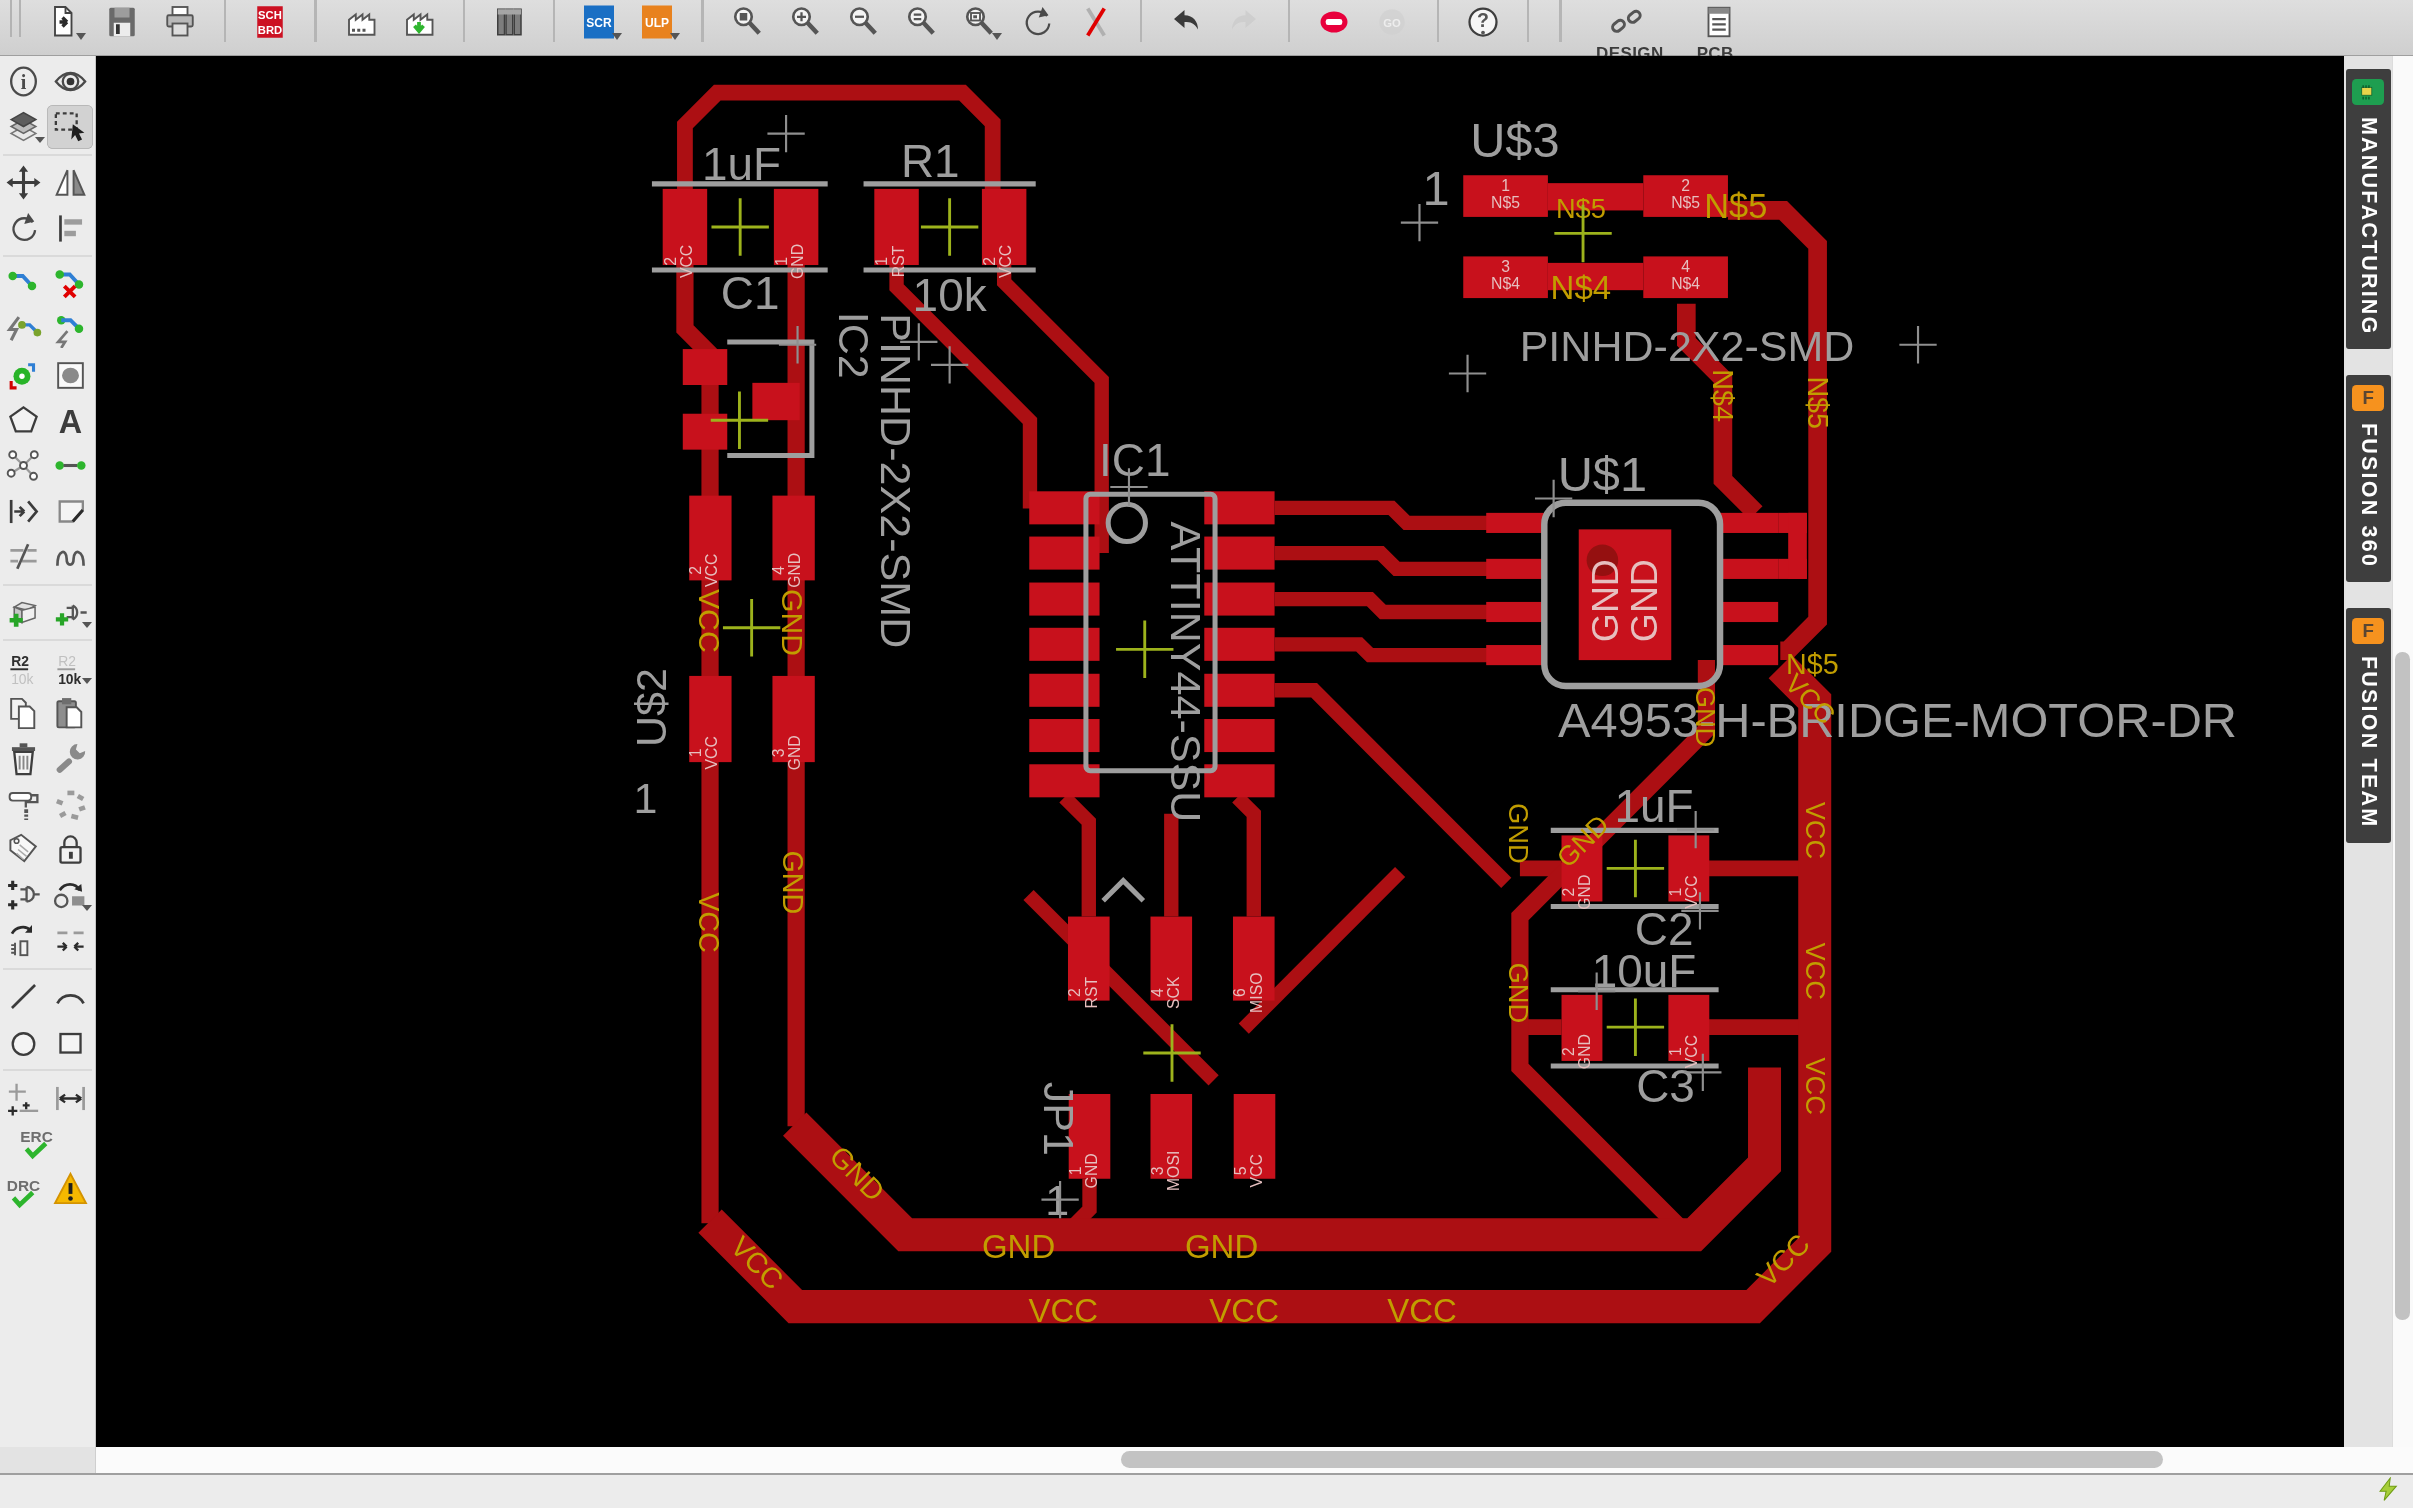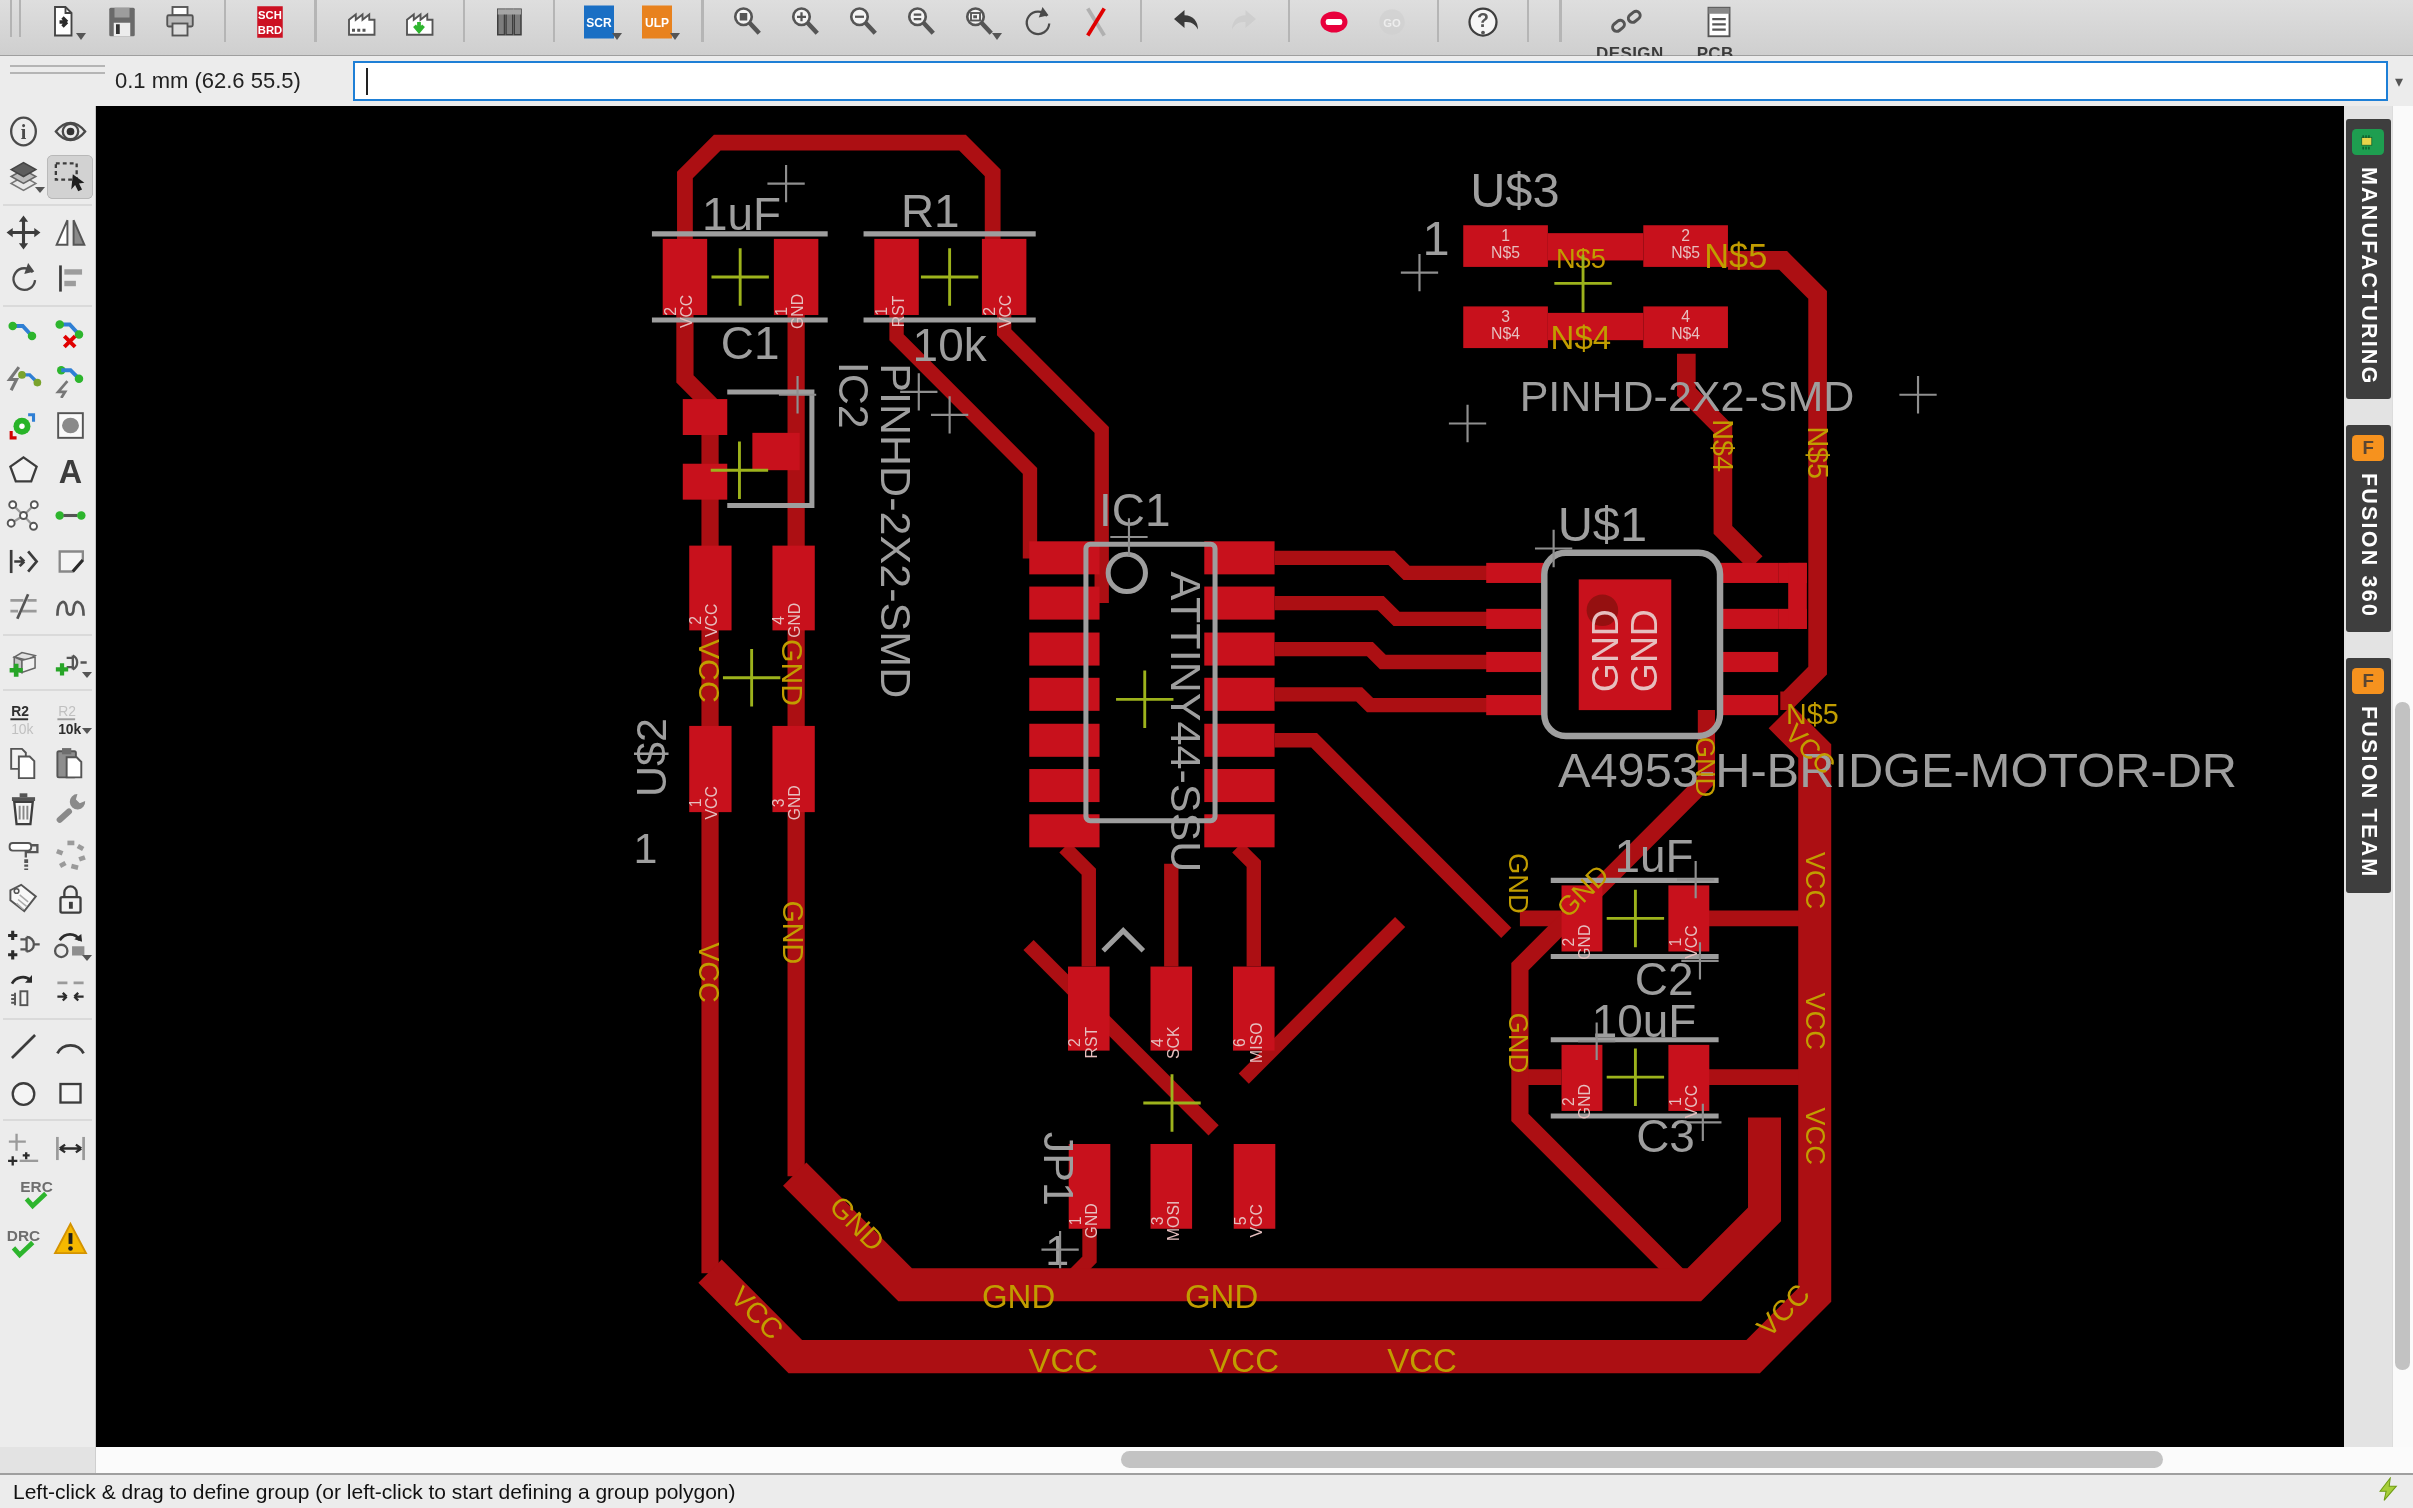--- a/index.html
+++ b/index.html
@@ -245,32 +245,20 @@
             </svg></span>
         </div>
         <div class="tblabel">
           <div>PCB</div>
           <div>TEAM</div>
         </div>
       </div>
     </div>
 
 
-  <div class="cmd">
-    <div class="corner">
-        <i></i>
-        <i></i>
-      </div>
-    <span class="coord">0.1 mm (62.6 55.5)</span>
-    <div class="cmdinputwrap">
-      <input class="cmdinput" value="" style="">
-      <div class="fakecaret"></div>
-    </div>
-    <span class="dd2">▾</span>
-  </div>
 
   <div class="main">
     <div class="sidel" id="sidebarL">
         <div class="sitem" style="position: relative;">
           <svg viewBox="0 0 48 48">
             <ellipse cx="24" cy="24" rx="16" ry="18" stroke="#4a4a4a" stroke-width="3" fill="none"></ellipse>
             <text x="24" y="34" font-size="26" font-weight="bold" font-family="Liberation Serif,serif" fill="#4a4a4a" text-anchor="middle">i</text>
           </svg>
         </div>
         <div class="sitem" style="position: relative;">
@@ -830,21 +818,20 @@
         </div>
     </div>
   </div>
 
   <div class="hrow">
     <div class="corner2"></div>
     <div class="hthumb"></div>
   </div>
 
   <div class="status">
-    <span>Left-click &amp; drag to define group (or left-click to start defining a group polygon)</span>
     <span class="bolt">
       <svg width="24.4" height="24.4" viewBox="0 0 48 48">
           <path d="M28 2L8 28h12l-4 18L40 18H26z" fill="#a6ce39" stroke="#6e9c12" stroke-width="2"></path>
         </svg>
     </span>
   </div>
 </div>
 
 
 </body></html>

